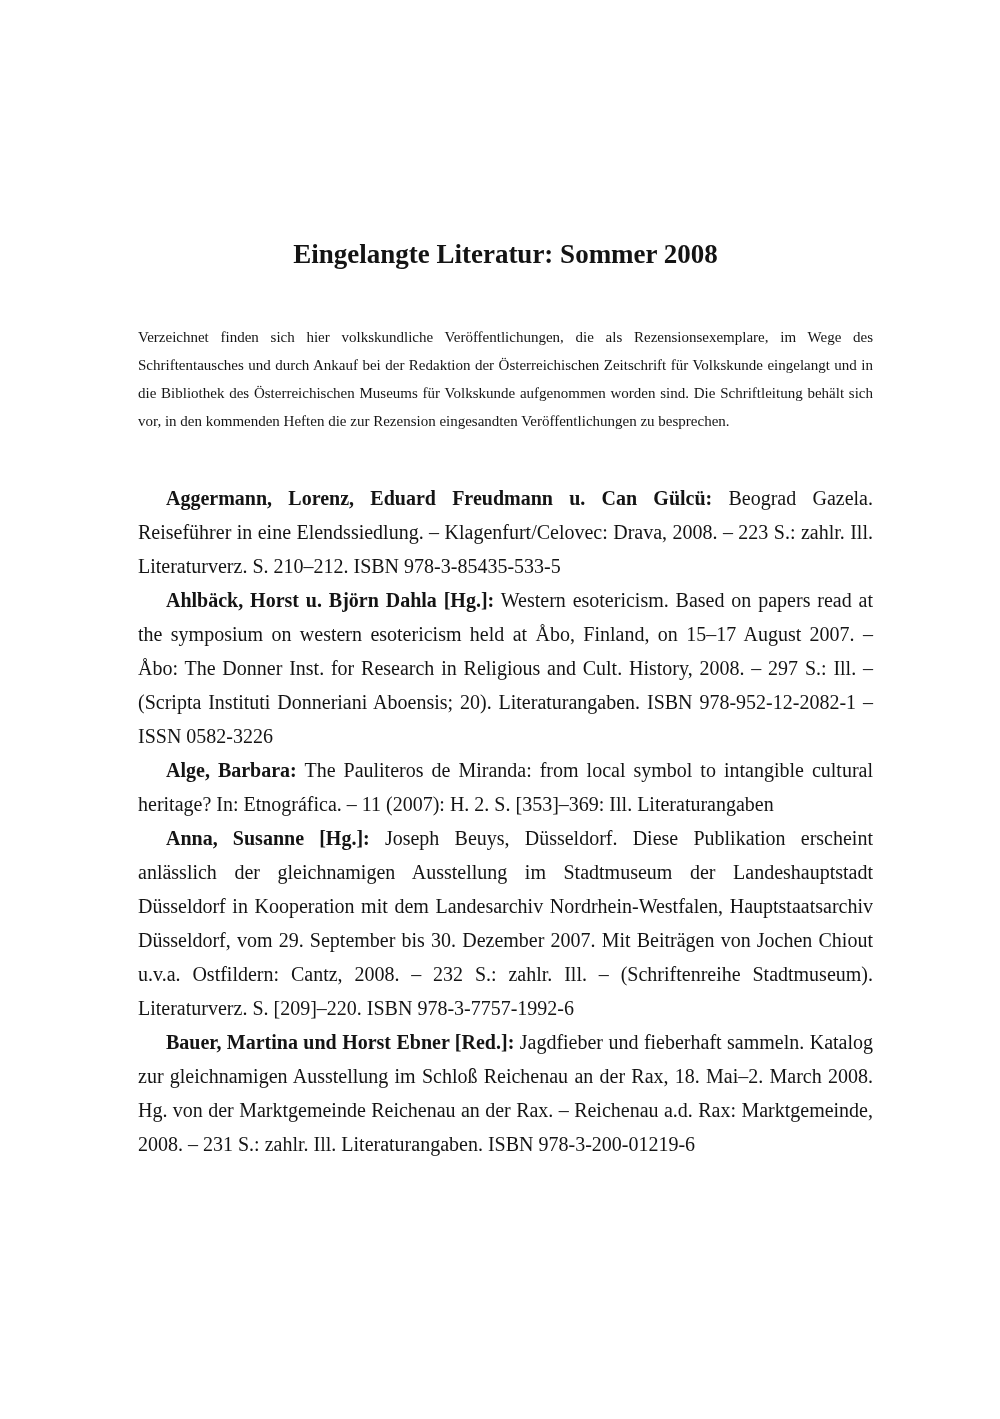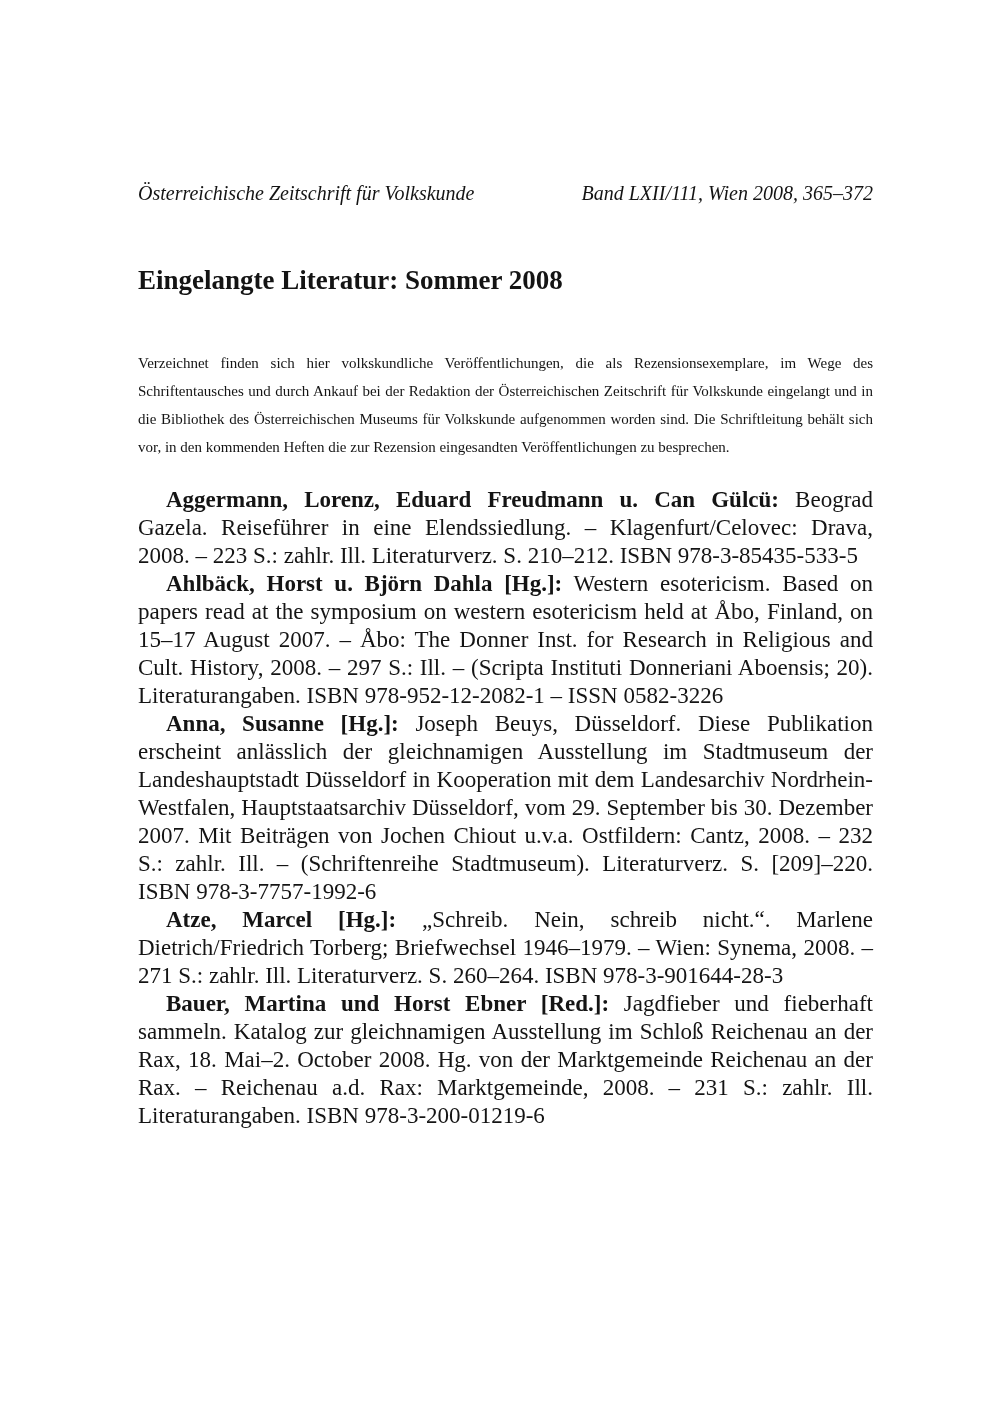--- a/index.html
+++ b/index.html
@@ -30,65 +30,62 @@
     display: flex;
     justify-content: space-between;
     align-items: baseline;
     font-style: italic;
     font-size: 20px;
     line-height: 26px;
     white-space: nowrap;
   }
   .page-title {
     margin: 57px 0 0 0;
+    text-align: center;
     font-size: 27px;
     line-height: 34px;
     font-weight: bold;
     font-family: Liberation Serif, serif;
   }
   .intro {
     margin: 52px 0 0 0;
     font-size: 15px;
     line-height: 28px;
     text-align: justify;
   }
   .bibliography {
-    margin-top: 25px;
-    font-size: 23px;
-    line-height: 28px;
+    margin-top: 46px;
+    font-size: 20px;
+    line-height: 34px;
   }
   .entry {
     margin: 0;
     text-align: justify;
     text-indent: 28px;
   }
   .entry b { font-weight: bold; }
 </style>
 </head>
 <body>
 
 <div class="page">
   <div class="content">
 
-    <div class="running-head">
-      <span>Österreichische Zeitschrift für Volkskunde</span>
-      <span>Band LXII/111, Wien 2008, 365–372</span>
-    </div>
 
     <h1 class="page-title">Eingelangte Literatur: Sommer 2008</h1>
 
     <p class="intro">Verzeichnet finden sich hier volkskundliche Veröffentlichungen, die als Rezensionsexemplare, im Wege des Schriftentausches und durch Ankauf bei der Redaktion der Österreichischen Zeitschrift für Volkskunde eingelangt und in die Bibliothek des Österreichischen Museums für Volkskunde aufgenommen worden sind. Die Schriftleitung behält sich vor, in den kommenden Heften die zur Rezension eingesandten Veröffentlichungen zu besprechen.</p>
 
     <div class="bibliography">
   <p class="entry"><b>Aggermann, Lorenz, Eduard Freudmann u. Can Gülcü:</b><span> Beograd Gazela. Reiseführer in eine Elendssiedlung. – Klagenfurt/Celovec: Drava, 2008. – 223 S.: zahlr. Ill. Literaturverz. S. 210–212. ISBN 978-3-85435-533-5</span></p>
 
   <p class="entry"><b>Ahlbäck, Horst u. Björn Dahla [Hg.]:</b><span> Western esotericism. Based on papers read at the symposium on western esotericism held at Åbo, Finland, on 15–17 August 2007. – Åbo: The Donner Inst. for Research in Religious and Cult. History, 2008. – 297 S.: Ill. – (Scripta Instituti Donneriani Aboensis; 20). Literaturangaben. ISBN 978-952-12-2082-1 – ISSN 0582-3226</span></p>
 
+  <p class="entry"><b>Alge, Barbara:</b><span> The Pauliteros de Miranda: from local symbol to intangible cultural heritage? In: Etnográfica. – 11 (2007): H. 2. S. [353]–369: Ill. Literaturangaben</span></p>
 
   <p class="entry"><b>Anna, Susanne [Hg.]:</b><span> Joseph Beuys, Düsseldorf. Diese Publikation erscheint anlässlich der gleichnamigen Ausstellung im Stadtmuseum der Landeshauptstadt Düsseldorf in Kooperation mit dem Landesarchiv Nordrhein-Westfalen, Hauptstaatsarchiv Düsseldorf, vom 29. September bis 30. Dezember 2007. Mit Beiträgen von Jochen Chiout u.v.a. Ostfildern: Cantz, 2008. – 232 S.: zahlr. Ill. – (Schriftenreihe Stadtmuseum). Literaturverz. S. [209]–220. ISBN 978-3-7757-1992-6</span></p>
 
-  <p class="entry"><b>Atze, Marcel [Hg.]:</b><span> „Schreib. Nein, schreib nicht.“. Marlene Dietrich/Friedrich Torberg; Briefwechsel 1946–1979. – Wien: Synema, 2008. – 271 S.: zahlr. Ill. Literaturverz. S. 260–264. ISBN 978-3-901644-28-3</span></p>
 
-  <p class="entry"><b>Bauer, Martina und Horst Ebner [Red.]:</b><span> Jagdfieber und fieberhaft sammeln. Katalog zur gleichnamigen Ausstellung im Schloß Reichenau an der Rax, 18. Mai–2. October 2008. Hg. von der Marktgemeinde Reichenau an der Rax. – Reichenau a.d. Rax: Marktgemeinde, 2008. – 231 S.: zahlr. Ill. Literaturangaben. ISBN 978-3-200-01219-6</span></p>
+  <p class="entry"><b>Bauer, Martina und Horst Ebner [Red.]:</b><span> Jagdfieber und fieberhaft sammeln. Katalog zur gleichnamigen Ausstellung im Schloß Reichenau an der Rax, 18. Mai–2. March 2008. Hg. von der Marktgemeinde Reichenau an der Rax. – Reichenau a.d. Rax: Marktgemeinde, 2008. – 231 S.: zahlr. Ill. Literaturangaben. ISBN 978-3-200-01219-6</span></p>
 </div>
 
   </div>
 </div>
 
 </body></html>

